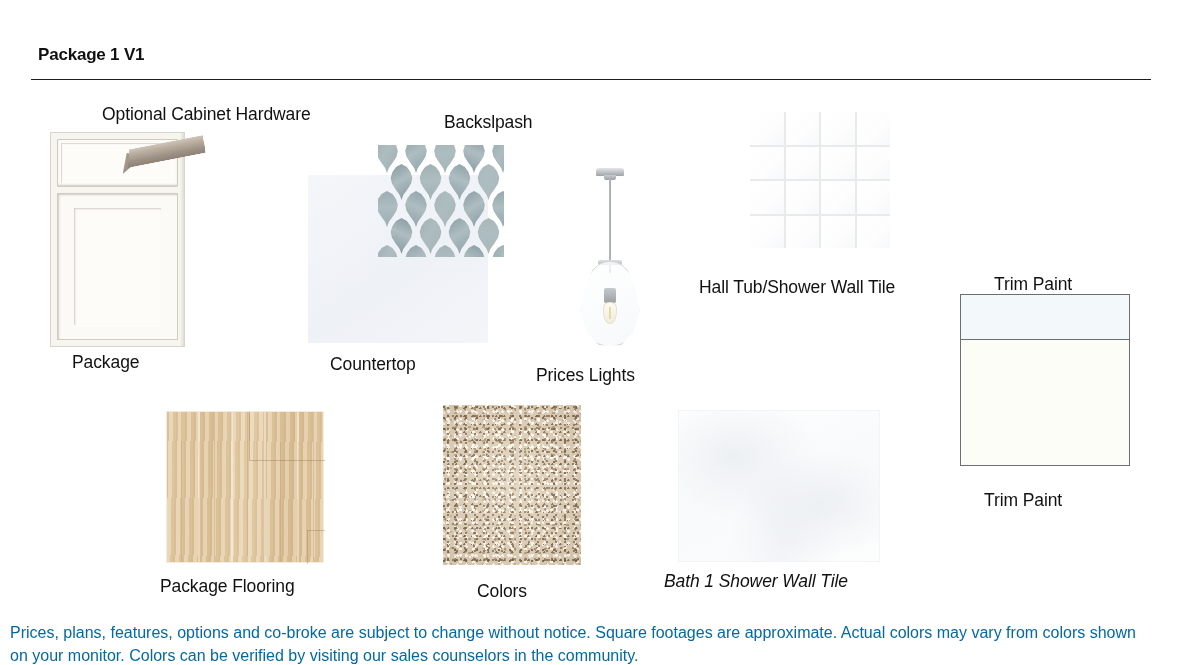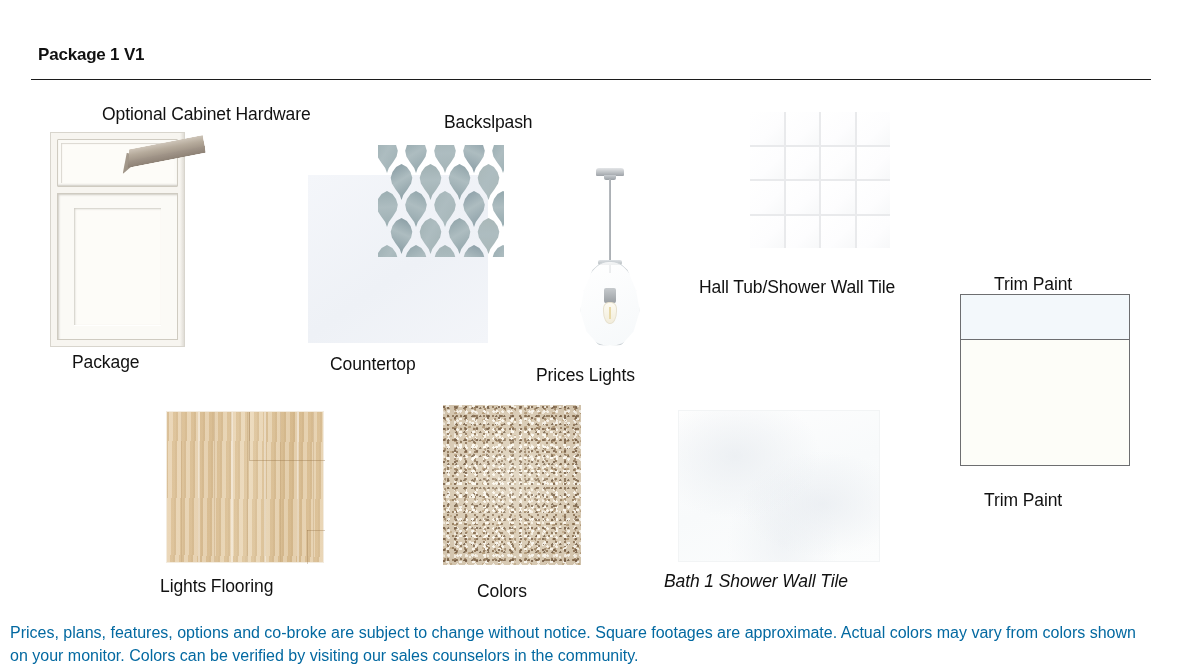--- a/index.html
+++ b/index.html
@@ -363,21 +363,21 @@
   <div class="paint-wall"></div>
 </div>
 <div class="label" style="left:984px; top:490px;">Trim Paint</div>
 
 <div class="flooring">
   <div class="fl-seam1"></div>
   <div class="fl-seam2"></div>
   <div class="fl-seam3"></div>
   <div class="fl-seam4"></div>
 </div>
-<div class="label" style="left:160px; top:576px;">Lights Flooring</div>
+<div class="label" style="left:160px; top:576px;">Package Flooring</div>
 
 <div class="carpet">
   <div class="carpet-sheen"></div>
 </div>
 <div class="label" style="left:477px; top:581px;">Colors</div>
 
 <div class="bath-tile"></div>
 <div class="label" style="left:664px; top:571px;font-style:italic;">Bath 1 Shower Wall Tile</div>
 
 <div class="footer">Prices, plans, features, options and co-broke are subject to change without notice. Square footages are approximate. Actual colors may vary from colors shown on your monitor. Colors can be verified by visiting our sales counselors in the community.</div>

